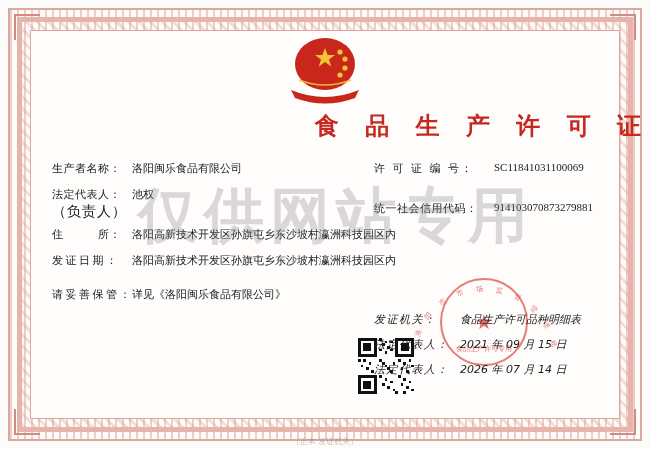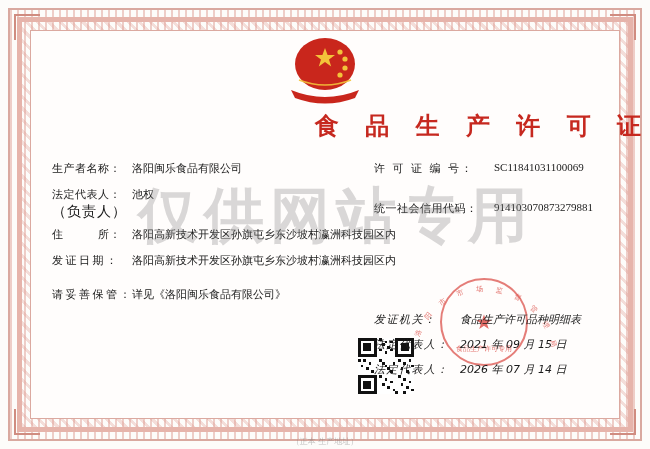--- a/index.html
+++ b/index.html
@@ -338,15 +338,15 @@
     <div class="lrow">
       <span class="llbl">法定代表人：</span>
       <span class="lval">2021 年 09 月 15 日</span>
     </div>
     <div class="lrow">
       <span class="llbl">法定代表人：</span>
       <span class="lval">2026 年 07 月 14 日</span>
     </div>
   </div>
 
-  <div class="bottom-caption">（正本 生产地址）</div>
+  <div class="bottom-caption">（正本 发证机关）</div>
 
 </div>
 
 </body></html>

